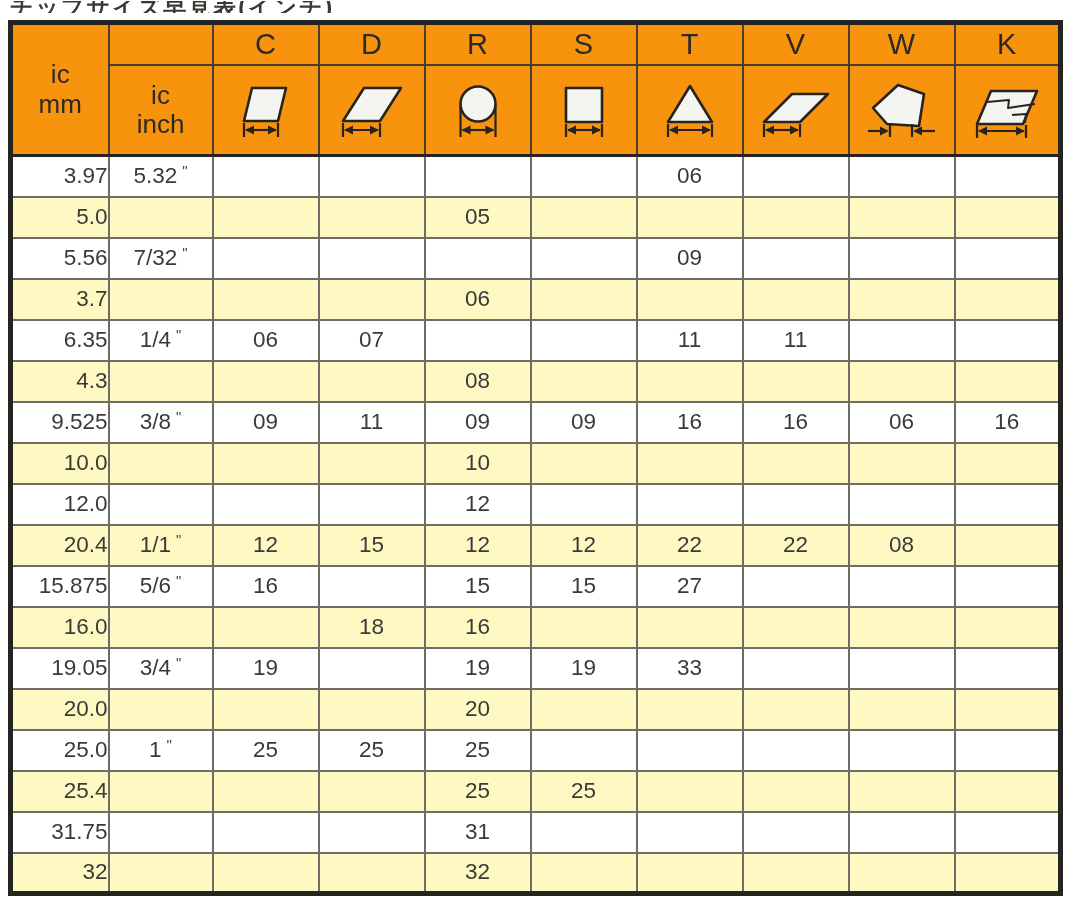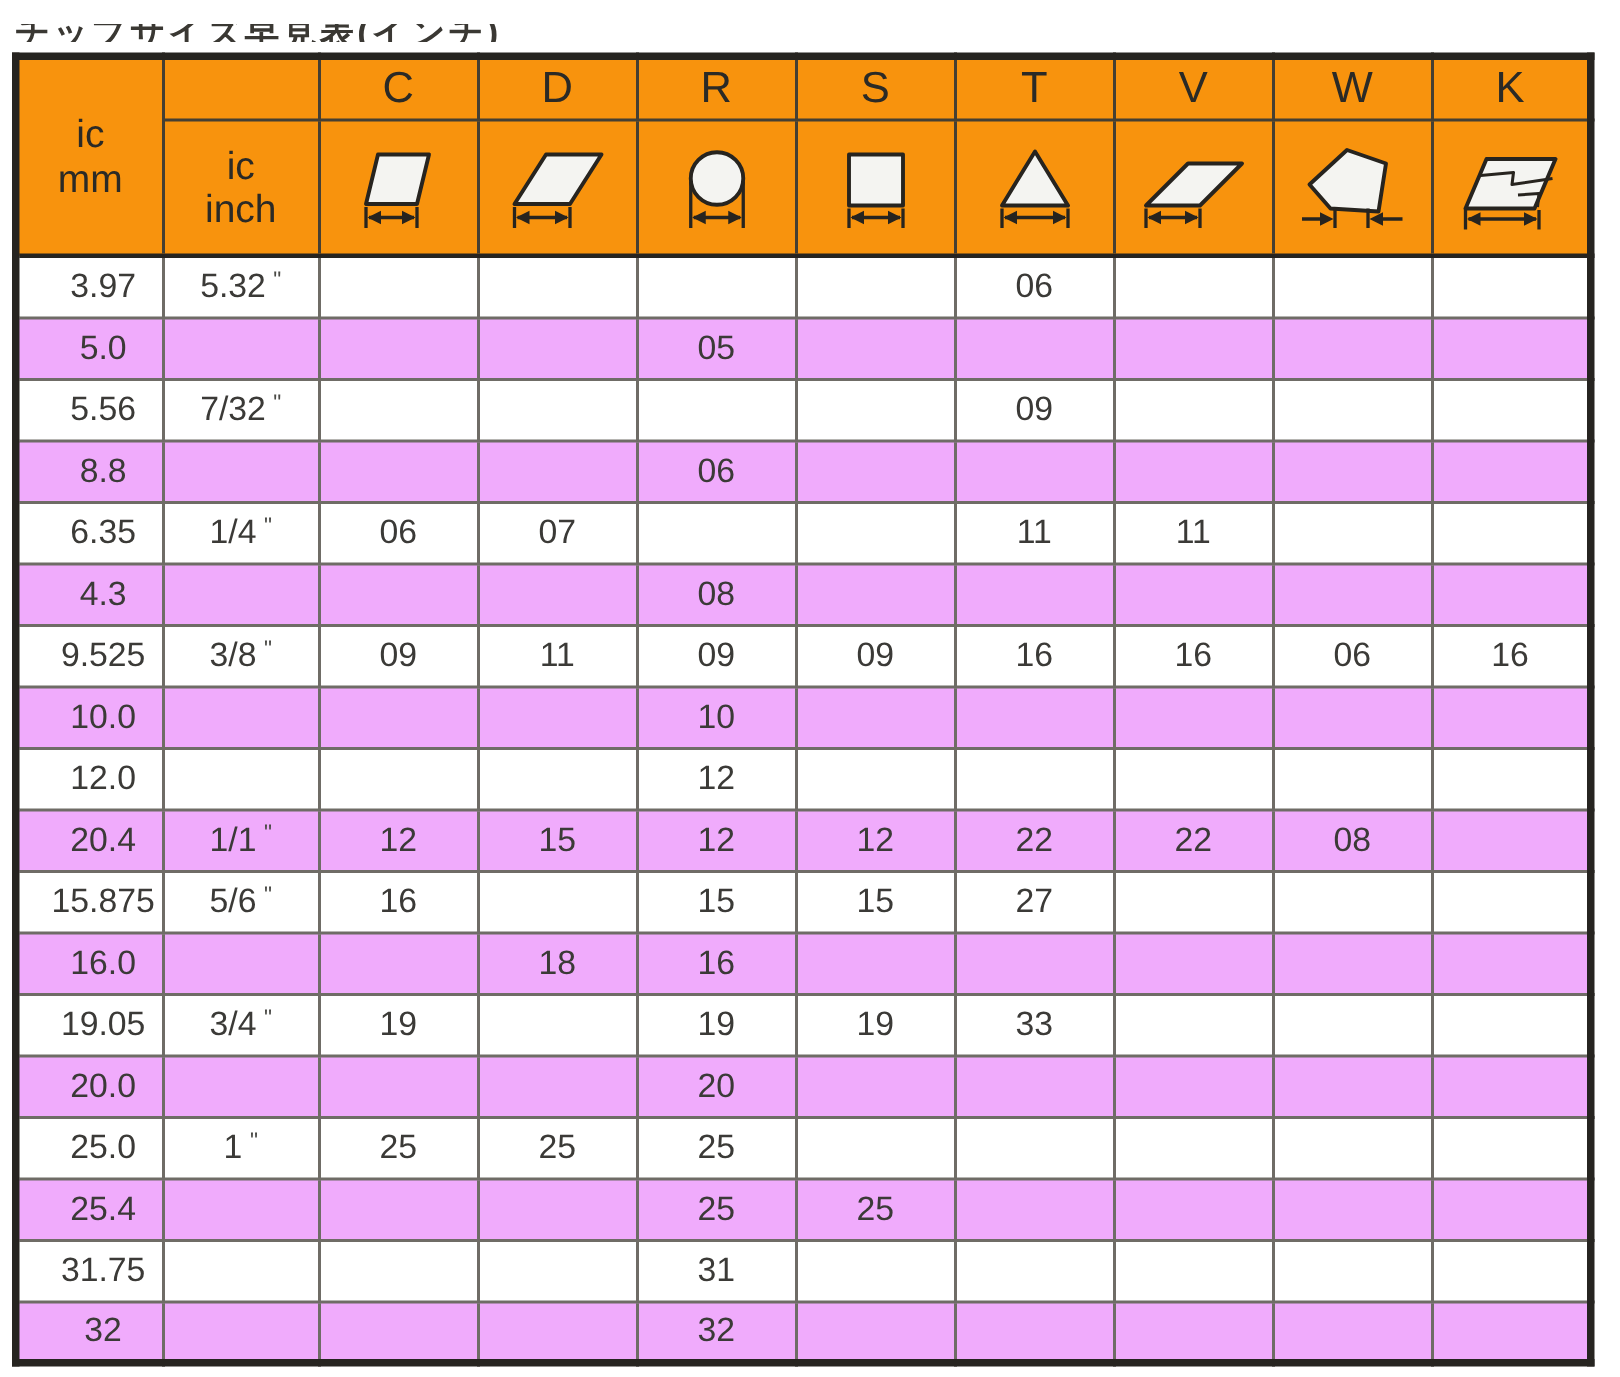--- a/index.html
+++ b/index.html
@@ -2,21 +2,21 @@
 <html><head>
 <meta charset="utf-8">
 <style>
   * { box-sizing: border-box; margin: 0; padding: 0; }
   html, body { background: #ffffff; }
   body {
     width: 1080px; height: 918px; overflow: hidden;
     font-family: "Liberation Sans", "DejaVu Sans", sans-serif;
     color: #34322e;
   }
-  .page { padding-top: 16px; }
+  .page { padding-top: 1px; }
 
   
   .cutoff { height: 12px; overflow: hidden; margin: 0 0 7px 10px; }
   .cutoff .inner {
     display: inline-block; font-size: 23px; line-height: 30px;
     margin-top: -19px; letter-spacing: 2px; color: #3a3833; font-weight: bold;
     white-space: nowrap;
   }
 
   table.size-table {
@@ -40,27 +40,27 @@
   th.h-mm, th.h-inch { font-size: 26px; line-height: 1.12; }
   th.h-mm, th.h-inch2 { border-bottom: 3px solid #262420; }
   th.h-icon { border-bottom: 3px solid #262420; }
   .h-icon svg { display: block; margin: 0 auto; }
   .icon-shape { fill: #f4f4f1; stroke: #27241f; stroke-width: 2.6; stroke-linejoin: round; }
   .icon-inner { fill: none; stroke: #27241f; stroke-width: 2; stroke-linejoin: round; }
   .ar { stroke: #27241f; stroke-width: 2.2; }
   .ah { fill: #27241f; stroke: none; }
 
   tbody tr { height: 41px; background: #ffffff; }
-  tbody tr.alt { background: #f0abfc; }
+  tbody tr.alt { background: #fef9c3; }
   tbody td {
     border: 2px solid #6f6c66;
     font-size: 22.5px; color: #3b3a37;
     text-align: center; vertical-align: middle;
   }
-  td.c-mm { text-align: center; padding-left: 17px; }
+  td.c-mm { text-align: right; padding-left: 17px; }
   .inmark {
     font-size: 15px; color: #4a4a46;
     position: relative; top: -7px; margin-left: 5px;
   }
 </style>
 </head>
 <body>
 
 <div class="page">
   <div class="cutoff">
@@ -217,21 +217,21 @@
           <td class="c-val"></td>
           <td class="c-val"></td>
           <td class="c-val"></td>
           <td class="c-val"></td>
           <td class="c-val">09</td>
           <td class="c-val"></td>
           <td class="c-val"></td>
           <td class="c-val"></td>
         </tr>
         <tr class="alt">
-          <td class="c-mm">8.8</td>
+          <td class="c-mm">3.7</td>
           <td class="c-inch"></td>
           <td class="c-val"></td>
           <td class="c-val"></td>
           <td class="c-val">06</td>
           <td class="c-val"></td>
           <td class="c-val"></td>
           <td class="c-val"></td>
           <td class="c-val"></td>
           <td class="c-val"></td>
         </tr>

